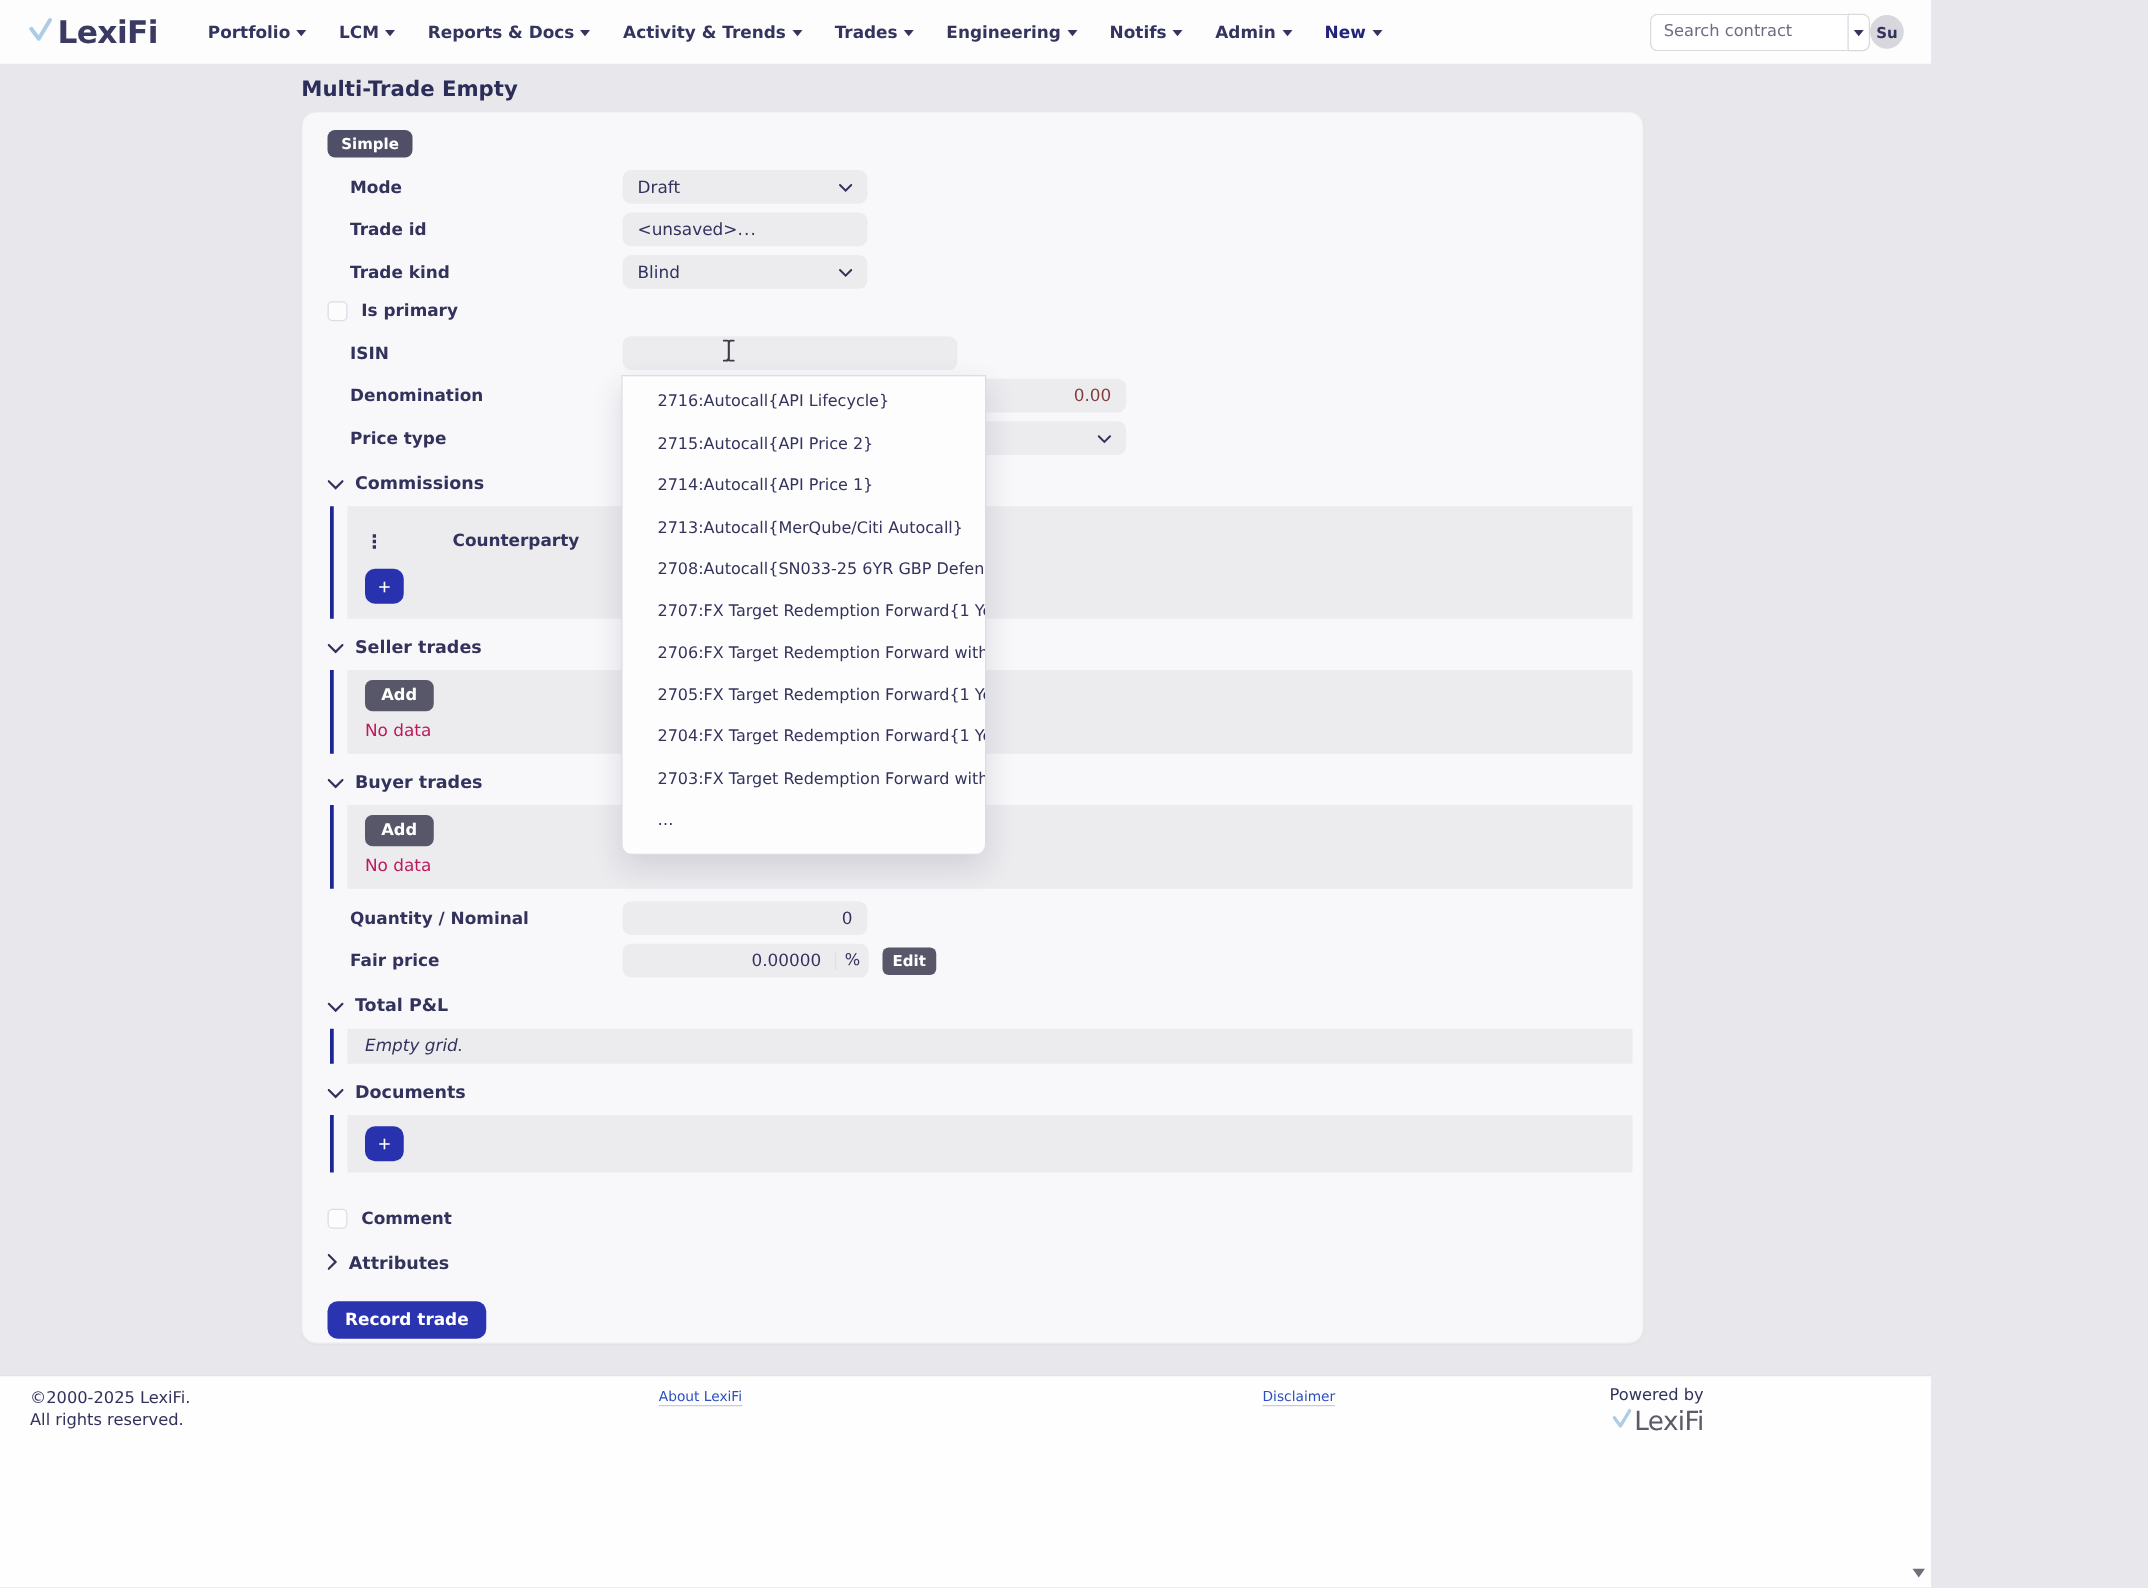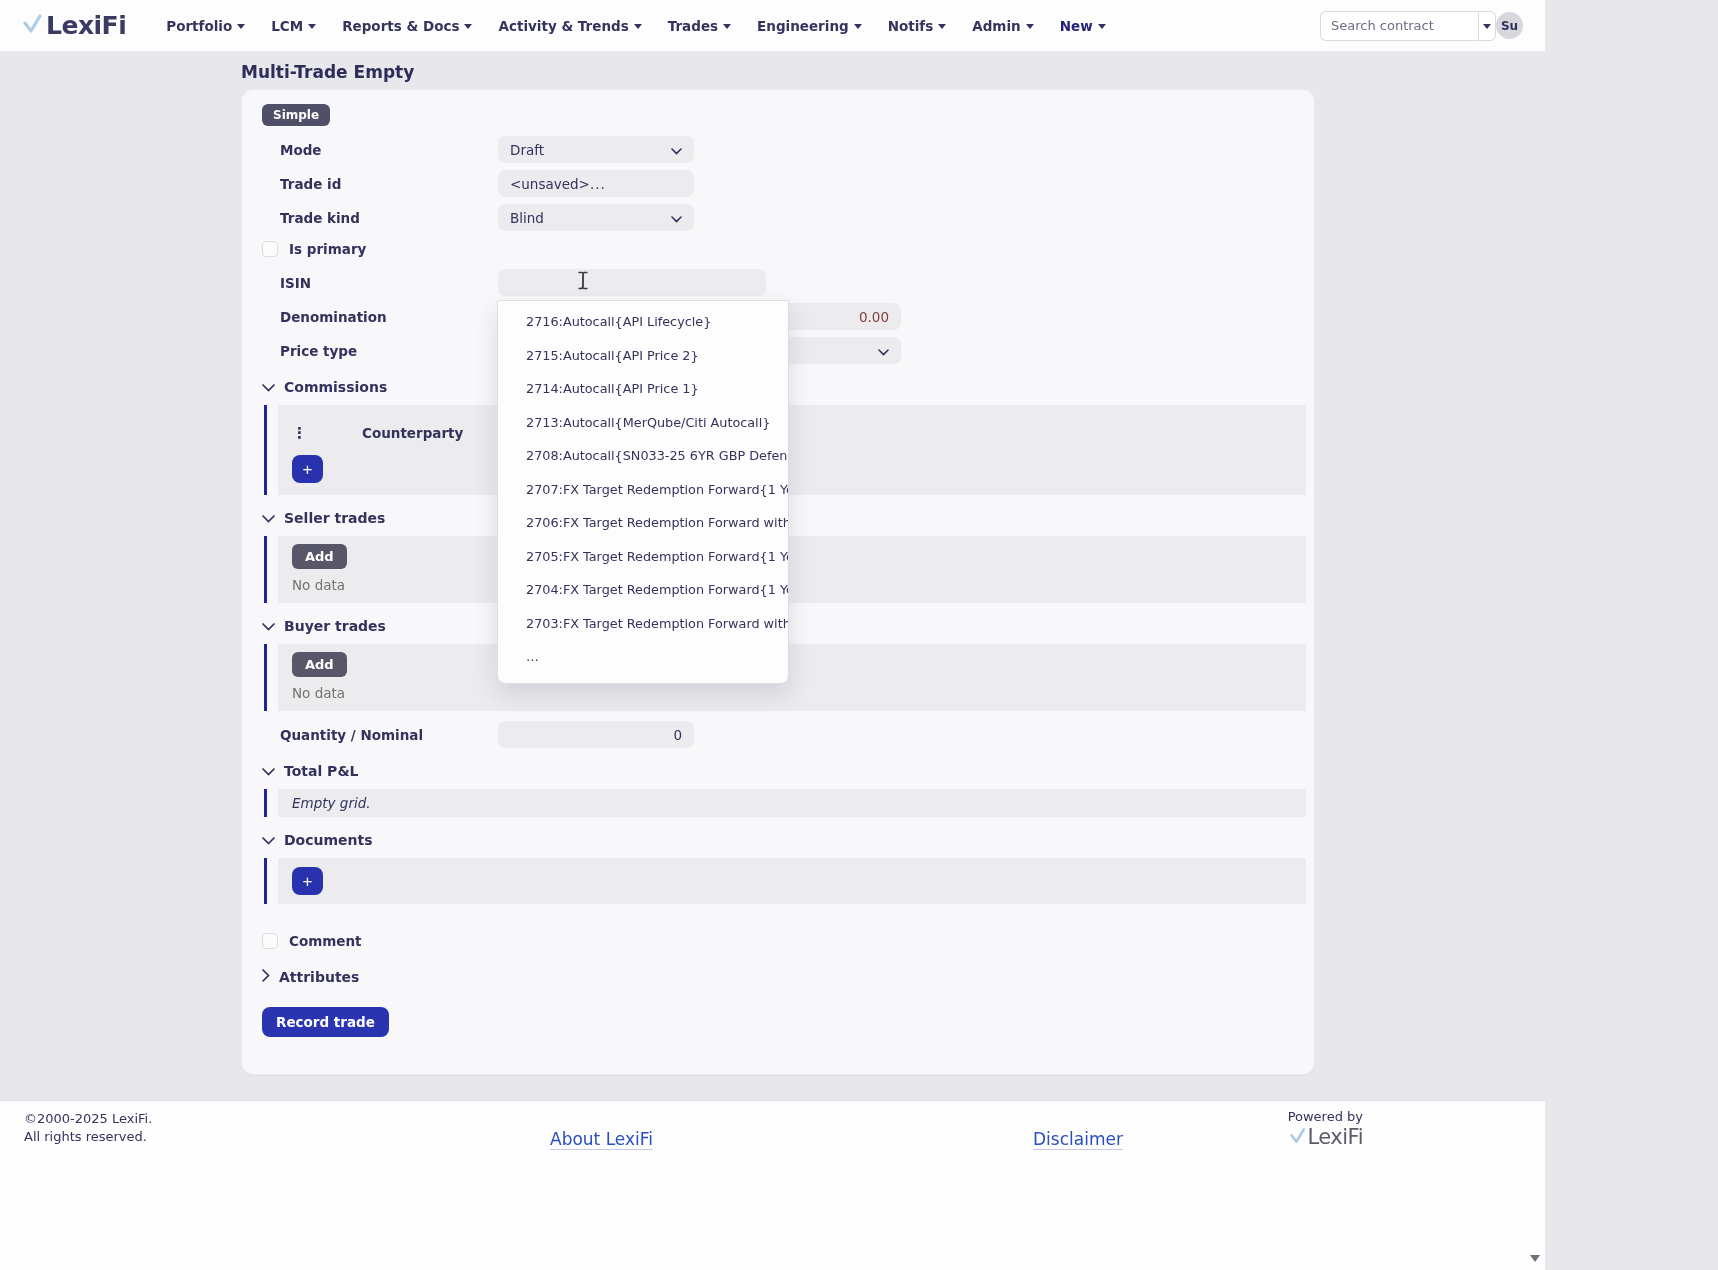--- a/index.html
+++ b/index.html
@@ -67,21 +67,21 @@
   .comm-header { display:flex; align-items:center; height:36px; margin-bottom:4px; }
   .grip { font-size:15px; font-weight:800; color:#32325d; width:14px; cursor:grab; }
   .col-counterparty { font-size:13.5px; font-weight:800; margin-left:56px; }
   .col-action { font-size:13.5px; font-weight:800; margin-left:62px; }
   .plus-btn { width:31px; height:28px; background:#2832ae; border:none; border-radius:8px; color:#fff;
               font-size:17px; line-height:1; display:flex; align-items:center; justify-content:center; cursor:pointer; }
 
   .trades-stripe { padding:8px 14px 10px 14px; }
   .add-btn { background:#575769; color:#fff; border:none; border-radius:6px; font-size:13px; font-weight:800;
              padding:5px 13px; cursor:pointer; font-family:inherit; }
-  .no-data { font-size:13.5px; color:#737373; margin-top:8px; }
+  .no-data { font-size:13.5px; color:#be185d; margin-top:8px; }
 
   .fair-box { width:197px; height:27px; background:#ececef; border-radius:7px; display:flex; align-items:center; }
   .fair-val { flex:1; text-align:right; padding-right:11px; font-size:13.5px; }
   .fair-unit { width:27px; text-align:center; font-size:13px; border-left:1px solid #dedee3; color:#32325d; }
   .edit-btn { margin-left:11px; background:#575769; color:#fff; border:none; border-radius:5px;
               font-size:12px; font-weight:800; padding:4px 8px; cursor:pointer; font-family:inherit; }
 
   .empty-stripe { padding:6px 14px; font-size:13.5px; font-style:italic; color:#32325d; }
   .docs-stripe { padding:9px 14px; }
 
@@ -98,21 +98,21 @@
   
   .chev { display:inline-block; }
 
   
   .mouse-ibeam { position:absolute; left:577px; top:271px; z-index:30; pointer-events:none; }
 
   
   .footer { position:absolute; left:0; top:1100px; width:100%; height:170px; background:#fefefe;
             border-top:1px solid #e2e2e6; font-size:13px; color:#32325d; }
   .copyright { position:absolute; left:24px; top:9px; line-height:18px; }
-  .f-link { position:absolute; top:28px; color:#2a4fc0; border-bottom:1px solid #c6cbe2; cursor:pointer; font-size:17px;margin-left:23px; }
+  .f-link { position:absolute; top:10px; color:#2a4fc0; border-bottom:1px solid #c6cbe2; cursor:pointer; font-size:11px; }
   .about-link { left:527px; }
   .disclaimer-link { left:1010px; }
   .powered { position:absolute; right:182px; top:8px; text-align:right; }
   .powered-label { font-size:13px; color:#32325d; }
   .powered-logo { display:flex; align-items:center; justify-content:flex-end; margin-top:1px; }
   .powered-logo .logo-text { font-size:21px; color:#5a5a68; font-weight:500; }
 
   .scroll-arrow { position:absolute; right:5px; width:0; height:0; border-left:5px solid transparent;
                   border-right:5px solid transparent; }
   .scroll-arrow.up { top:5px; border-bottom:7px solid #6f6f78; }
@@ -291,20 +291,28 @@
       </div>
     </div>
 
     <div class="frow" style="margin-top:10px;">
       <span class="flabel">Quantity / Nominal</span>
       <div class="ctl num" style="width:196px;">
         <span>0</span>
       </div>
     </div>
 
+    <div class="frow">
+      <span class="flabel">Fair price</span>
+      <div class="fair-box">
+        <span class="fair-val">0.00000</span>
+        <span class="fair-unit">%</span>
+      </div>
+      <button class="edit-btn">Edit</button>
+    </div>
 
     
     <div class="sec-head">
       <span class="chev"><svg width="13" height="8" viewBox="0 0 13 8">
             <polyline points="1,1 6.5,6.5 12,1" fill="none" stroke="#32325d" stroke-width="1.7" stroke-linecap="round"></polyline>
           </svg></span>
       <span class="sec-title">Total P&amp;L</span>
     </div>
     <div class="sec-body">
       <div class="stripe empty-stripe">Empty grid.</div>

